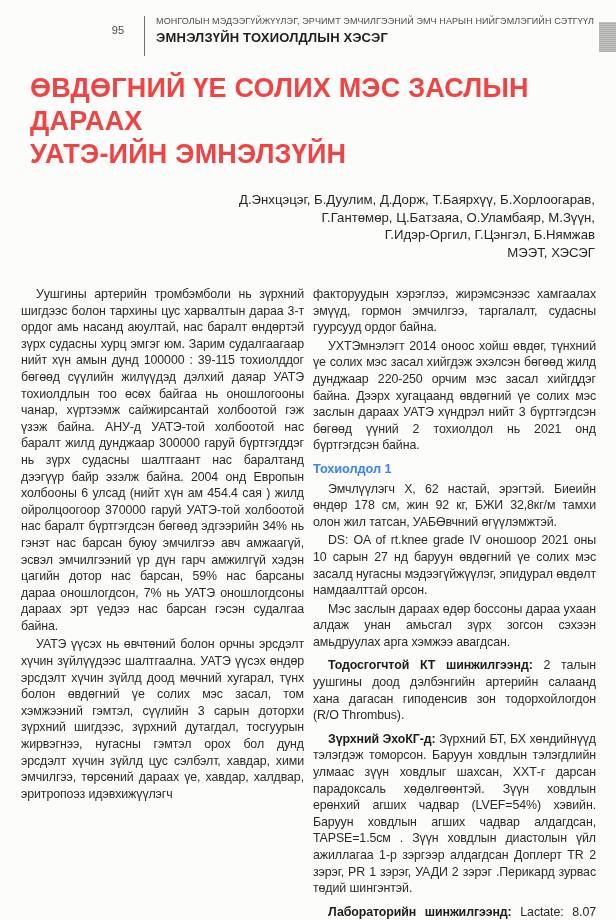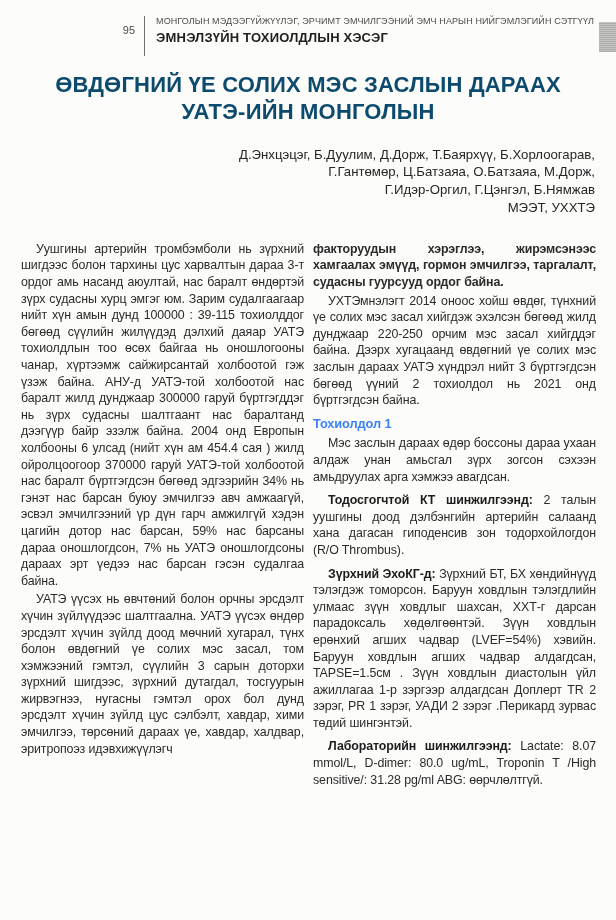--- a/index.html
+++ b/index.html
@@ -23,21 +23,21 @@
     position: absolute;
     top: 16px;
     right: 22px;
     display: flex;
     align-items: flex-start;
   }
   .page-num {
     font-size: 11px;
     color: #4a4a4a;
     padding-top: 8px;
-    margin-right: 9px;
+    margin-right: 20px;
   }
   .header-divider {
     width: 1px;
     height: 40px;
     background: #6f6f6f;
     margin-right: 11px;
   }
   .header-text { text-align: left; }
   .journal-line {
     font-size: 9px;
@@ -56,25 +56,25 @@
     position: absolute;
     top: 22px;
     right: 0;
     width: 17px;
     height: 30px;
     background: repeating-linear-gradient(0deg, #adadab 0 1px, #c3c3c1 1px 2px);
   }
   
   .article-title {
     margin: 72px 30px 0;
-    text-align: center;
-    font-size: 22px;
+    text-align: left;
+    font-size: 27px;
     line-height: 1.22;
     font-weight: bold;
-    color: #0c4a6e;
+    color: #ef4444;
     letter-spacing: 0.2px;
   }
   .article-title span { display: block; }
   
   .authors-block {
     margin: 20px 21px 0;
     text-align: right;
     font-size: 13.2px;
     line-height: 17.8px;
     color: #262626;
@@ -90,21 +90,21 @@
     text-align: justify;
     font-size: 12.4px;
     line-height: 16.6px;
     letter-spacing: -0.1px;
     color: #2b2b2b;
   }
   .col p {
     margin: 0 0 2px;
     text-indent: 15px;
   }
-  .col p.continuation { text-indent: 0; font-weight: bold; }
+  .col p.continuation { text-indent: 0; }
   .col p.lead-para { margin-top: 7px; }
   .case-heading {
     font-size: 12.8px;
     font-weight: bold;
     margin: 7px 0 3px;
     color: #3b82f6;
   }
   .col strong { font-weight: bold; color: #1d1d1d; }
 </style>
 </head>
@@ -117,41 +117,43 @@
     <div class="header-divider"></div>
     <div class="header-text">
       <div class="journal-line">МОНГОЛЫН МЭДЭЭГҮЙЖҮҮЛЭГ, ЭРЧИМТ ЭМЧИЛГЭЭНИЙ ЭМЧ НАРЫН НИЙГЭМЛЭГИЙН СЭТГҮҮЛ</div>
       <div class="section-line">ЭМНЭЛЗҮЙН ТОХИОЛДЛЫН ХЭСЭГ</div>
     </div>
   </div>
   <div class="corner-tab"></div>
 
   <h1 class="article-title">
     <span>ӨВДӨГНИЙ ҮЕ СОЛИХ МЭС ЗАСЛЫН ДАРААХ</span>
-    <span>УАТЭ-ИЙН МОНГОЛЫН</span>
+    <span>УАТЭ-ИЙН ЭМНЭЛЗҮЙН</span>
   </h1>
 
   <div class="authors-block">
     <div>Д.Энхцэцэг, Б.Дуулим, Д.Дорж, Т.Баярхүү, Б.Хорлоогарав,</div>
-    <div>Г.Гантөмөр, Ц.Батзаяа, О.Батзаяа, М.Дорж,</div>
+    <div>Г.Гантөмөр, Ц.Батзаяа, О.Уламбаяр, М.Зүүн,</div>
     <div>Г.Идэр-Оргил, Г.Цэнгэл, Б.Нямжав</div>
-    <div>МЭЭТ, УХХТЭ</div>
+    <div>МЭЭТ, ХЭСЭГ</div>
   </div>
 
   <div class="article-body">
 
     <div class="col">
       <p>Уушгины артерийн тромбэмболи нь зүрхний шигдээс болон тархины цус харвалтын дараа 3-т ордог амь насанд аюултай, нас баралт өндөртэй зүрх судасны хурц эмгэг юм. Зарим судалгаагаар нийт хүн амын дунд 100000 : 39-115 тохиолддог бөгөөд сүүлийн жилүүдэд дэлхий даяар УАТЭ тохиолдлын тоо өсөх байгаа нь оношлогооны чанар, хүртээмж сайжирсантай холбоотой гэж үзэж байна. АНУ-д УАТЭ-той холбоотой нас баралт жилд дунджаар 300000 гаруй бүртгэгддэг нь зүрх судасны шалтгаант нас баралтанд дээгүүр байр эзэлж байна. 2004 онд Европын холбооны 6 улсад (нийт хүн ам 454.4 сая ) жилд ойролцоогоор 370000 гаруй УАТЭ-той холбоотой нас баралт бүртгэгдсэн бөгөөд эдгээрийн 34% нь гэнэт нас барсан буюу эмчилгээ авч амжаагүй, эсвэл эмчилгээний үр дүн гарч амжилгүй хэдэн цагийн дотор нас барсан, 59% нас барсаны дараа оношлогдсон, 7% нь УАТЭ оношлогдсоны дараах эрт үедээ нас барсан гэсэн судалгаа байна.</p>
       <p>УАТЭ үүсэх нь өвчтөний болон орчны эрсдэлт хүчин зүйлүүдээс шалтгаална. УАТЭ үүсэх өндөр эрсдэлт хүчин зүйлд доод мөчний хугарал, түнх болон өвдөгний үе солих мэс засал, том хэмжээний гэмтэл, сүүлийн 3 сарын доторхи зүрхний шигдээс, зүрхний дутагдал, тосгуурын жирвэгнээ, нугасны гэмтэл орох бол дунд эрсдэлт хүчин зүйлд цус сэлбэлт, хавдар, хими эмчилгээ, төрсөний дараах үе, хавдар, халдвар, эритропоэз идэвхижүүлэгч</p>
     </div>
 
     <div class="col">
       <p class="continuation">факторуудын хэрэглээ, жирэмсэнээс хамгаалах эмүүд, гормон эмчилгээ, таргалалт, судасны гуурсууд ордог байна.</p>
       <p>УХТЭмнэлэгт 2014 оноос хойш өвдөг, түнхний үе солих мэс засал хийгдэж эхэлсэн бөгөөд жилд дунджаар 220-250 орчим мэс засал хийгддэг байна. Дээрх хугацаанд өвдөгний үе солих мэс заслын дараах УАТЭ хүндрэл нийт 3 бүртгэгдсэн бөгөөд үүний 2 тохиолдол нь 2021 онд бүртгэгдсэн байна.</p>
       <h3 class="case-heading">Тохиолдол 1</h3>
+      <p>Эмчлүүлэгч Х, 62 настай, эрэгтэй. Биеийн өндөр 178 см, жин 92 кг, БЖИ 32,8кг/м тамхи олон жил татсан, УАБӨвчний өгүүлэмжтэй.</p>
+      <p>DS: OA of rt.knee grade IV оношоор 2021 оны 10 сарын 27 нд баруун өвдөгний үе солих мэс засалд нугасны мэдээгүйжүүлэг, эпидурал өвдөлт намдаалттай орсон.</p>
       <p>Мэс заслын дараах өдөр боссоны дараа ухаан алдаж унан амьсгал зүрх зогсон сэхээн амьдруулах арга хэмжээ авагдсан.</p>
       <p class="lead-para"><strong>Тодосгогчтой КТ шинжилгээнд:</strong> <span>2 талын уушгины доод дэлбэнгийн артерийн салаанд хана дагасан гиподенсив зон тодорхойлогдон (R/O Thrombus).</span></p>
       <p class="lead-para"><strong>Зүрхний ЭхоКГ-д:</strong> <span>Зүрхний БТ, БХ хөндийнүүд тэлэгдэж томорсон. Баруун ховдлын тэлэгдлийн улмаас зүүн ховдлыг шахсан, ХХТ-г дарсан парадоксаль хөдөлгөөнтэй. Зүүн ховдлын ерөнхий агших чадвар (LVEF=54%) хэвийн. Баруун ховдлын агших чадвар алдагдсан, TAPSE=1.5см . Зүүн ховдлын диастолын үйл ажиллагаа 1-р зэргээр алдагдсан Доплерт TR 2 зэрэг, PR 1 зэрэг, УАДИ 2 зэрэг .Перикард зурвас төдий шингэнтэй.</span></p>
       <p class="lead-para"><strong>Лабораторийн шинжилгээнд:</strong> <span>Lactate: 8.07 mmol/L, D-dimer: 80.0 ug/mL, Troponin T /High sensitive/: 31.28 pg/ml ABG: өөрчлөлтгүй.</span></p>
     </div>
 
   </div>
 </div>
 
 </body></html>

